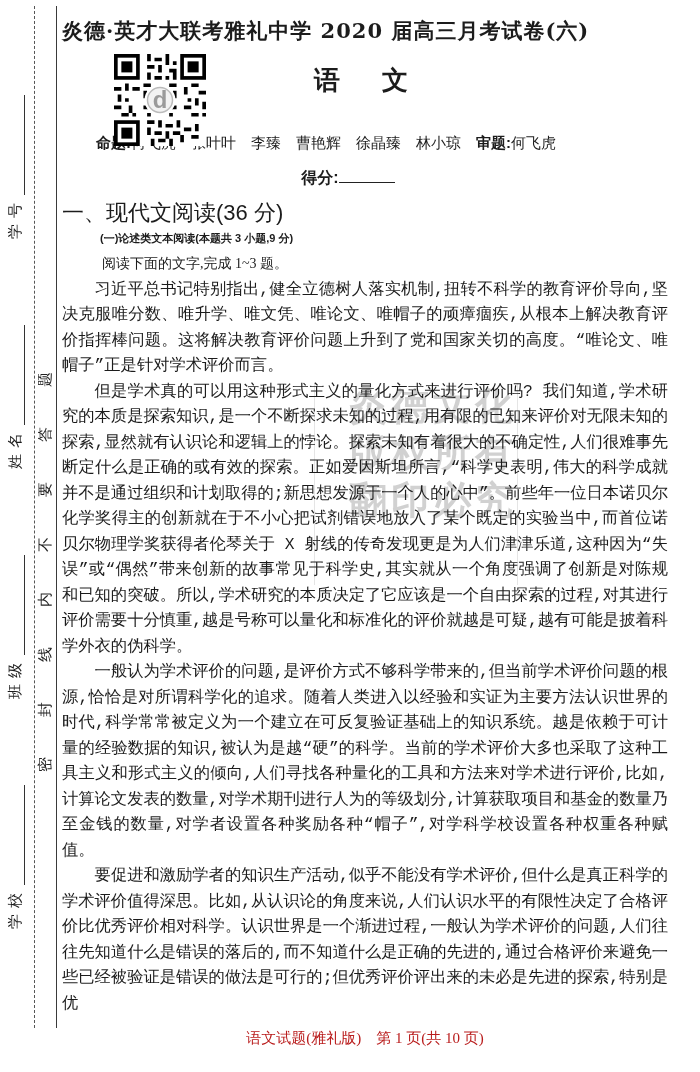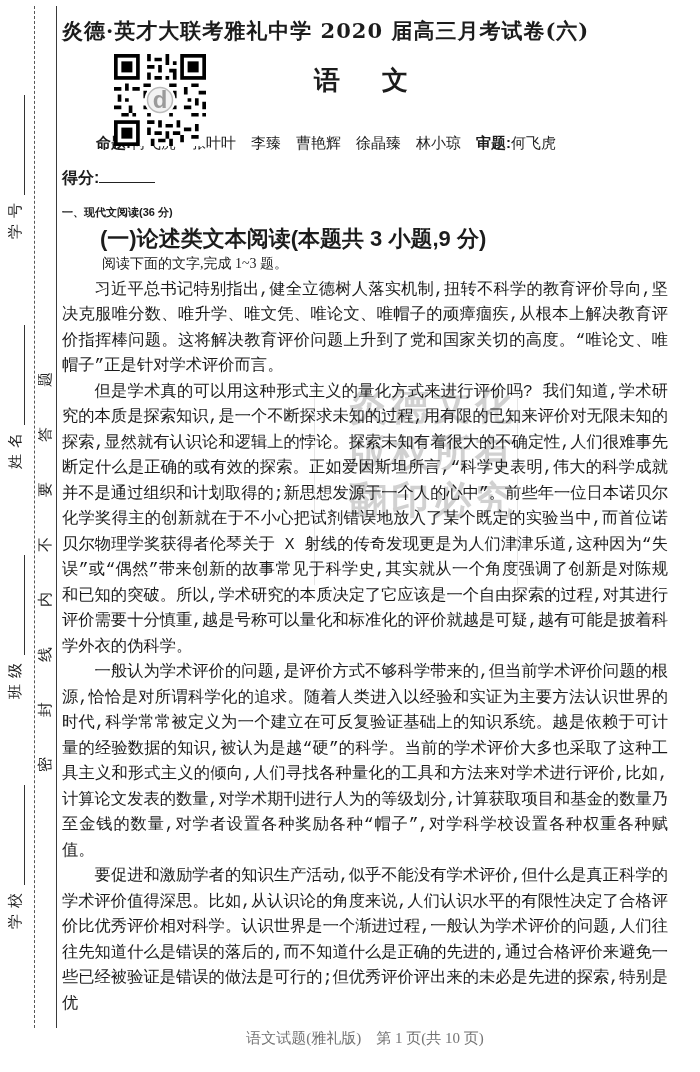--- a/index.html
+++ b/index.html
@@ -42,35 +42,35 @@
     font-family:"DejaVu Serif","Liberation Serif",serif;letter-spacing:1px;
   }
   .qr{position:absolute;left:52px;top:54px;width:92px;height:92px;}
   .subject-title{
     margin:10px 0 0 0;text-align:center;font-weight:bold;font-size:26px;line-height:52px;
     font-family:"Liberation Sans",sans-serif;letter-spacing:8px;
   }
   .setter-row{margin:26px 0 0 0;padding-left:34px;font-size:15px;line-height:22px;white-space:nowrap;}
   .blabel{font-weight:bold;font-family:"Liberation Sans",sans-serif;}
   .exam-info{margin:8px 0 0 0;text-align:center;font-size:16px;line-height:22px;}
-  .score-row{margin:12px 34px 0 0;text-align:left;font-size:16px;line-height:24px;}
+  .score-row{margin:12px 34px 0 0;text-align:center;font-size:16px;line-height:24px;}
   .score-row .blabel{font-size:16px;}
   .score-blank{display:inline-block;width:56px;height:15px;border-bottom:1.5px solid #222;}
-  .sec-title{margin:10px 0 0 0;font-weight:bold;font-size:11px;line-height:25.5px;
+  .sec-title{margin:10px 0 0 0;font-weight:normal;font-size:22px;line-height:25.5px;
     font-family:"Liberation Sans",sans-serif;}
-  .subsec-title{margin:0;padding-left:38px;font-weight:bold;font-size:22px;line-height:25.5px;
+  .subsec-title{margin:0;padding-left:38px;font-weight:bold;font-size:11px;line-height:25.5px;
     font-family:"Liberation Sans",sans-serif;}
   .instruction{margin:0;padding-left:40px;font-size:14px;line-height:25.5px;}
   .bodytext p{
     margin:0;font-size:16.3px;line-height:25.5px;text-align:justify;text-indent:2em;
     font-family:Liberation Mono, monospace;
   }
   .footer{
     position:absolute;left:62px;width:606px;bottom:24px;text-align:center;
-    font-size:15px;color:#737373;z-index:1;
+    font-size:15px;color:#b91c1c;z-index:1;
   }
 </style>
 </head>
 <body>
 
 <div class="page">
 
   <div class="seal-dashed"></div>
   <div class="seal-solid"></div>
 

